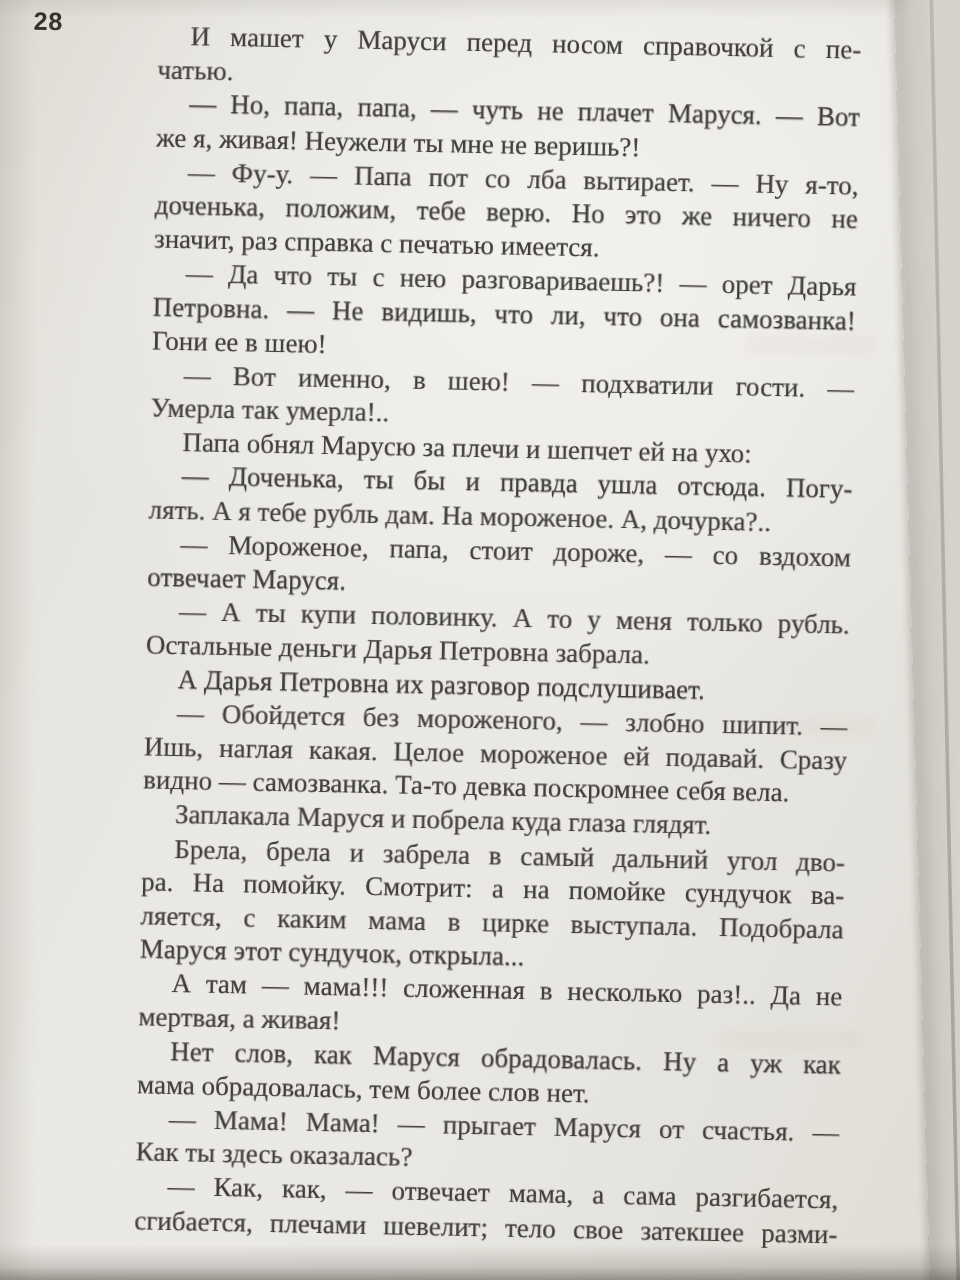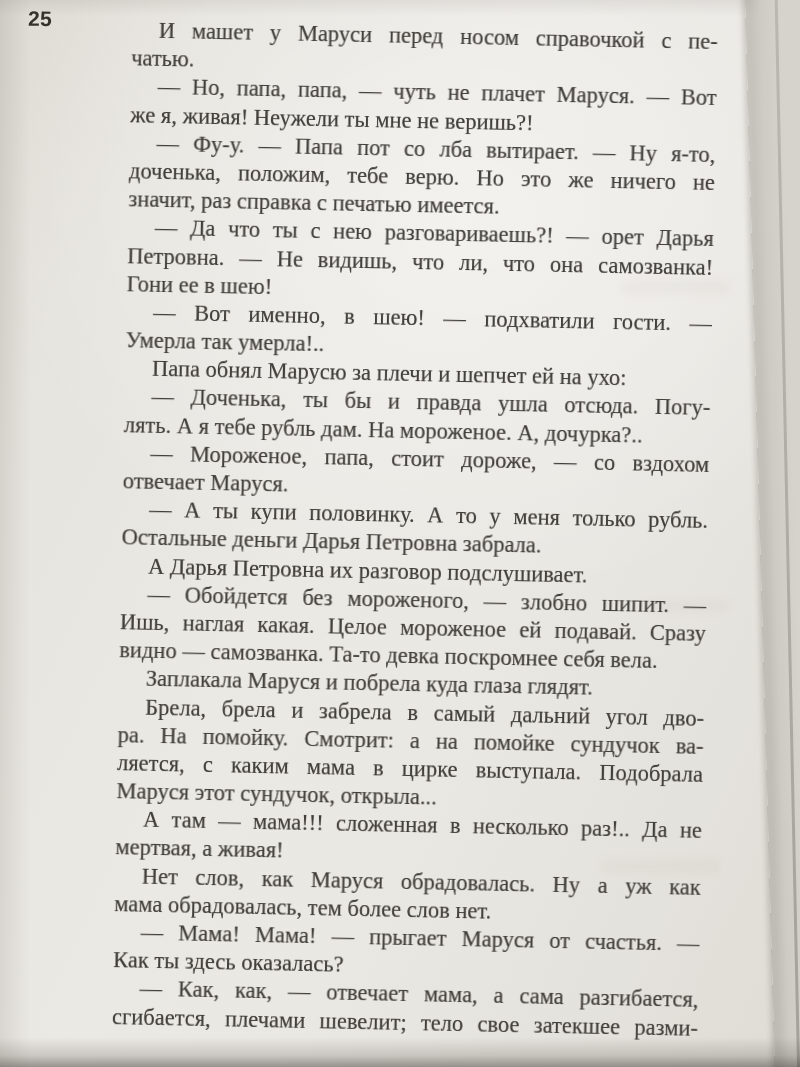--- a/index.html
+++ b/index.html
@@ -107,21 +107,21 @@
   <div class="left-shade"></div>
   <div class="top-shade"></div>
 
   <div class="edge-band"></div>
   <div class="edge-line"></div>
 
   <div class="ghost-smudge" style="left:620px; top:280px; width:110px; height:14px;"></div>
   <div class="ghost-smudge" style="left:640px; top:600px; width:90px; height:12px;"></div>
   <div class="ghost-smudge" style="left:600px; top:860px; width:120px; height:13px;"></div>
 
-  <div class="page-num">25</div>
+  <div class="page-num">28</div>
 
   <div class="page-text">
       <div class="line i">И машет у Маруси перед носом справочкой с пе-</div>
       <div class="line e">чатью.</div>
       <div class="line i">— Но, папа, папа, — чуть не плачет Маруся. — Вот</div>
       <div class="line e">же я, живая! Неужели ты мне не веришь?!</div>
       <div class="line i">— Фу-у. — Папа пот со лба вытирает. — Ну я-то,</div>
       <div class="line">доченька, положим, тебе верю. Но это же ничего не</div>
       <div class="line e">значит, раз справка с печатью имеется.</div>
       <div class="line i">— Да что ты с нею разговариваешь?! — орет Дарья</div>

